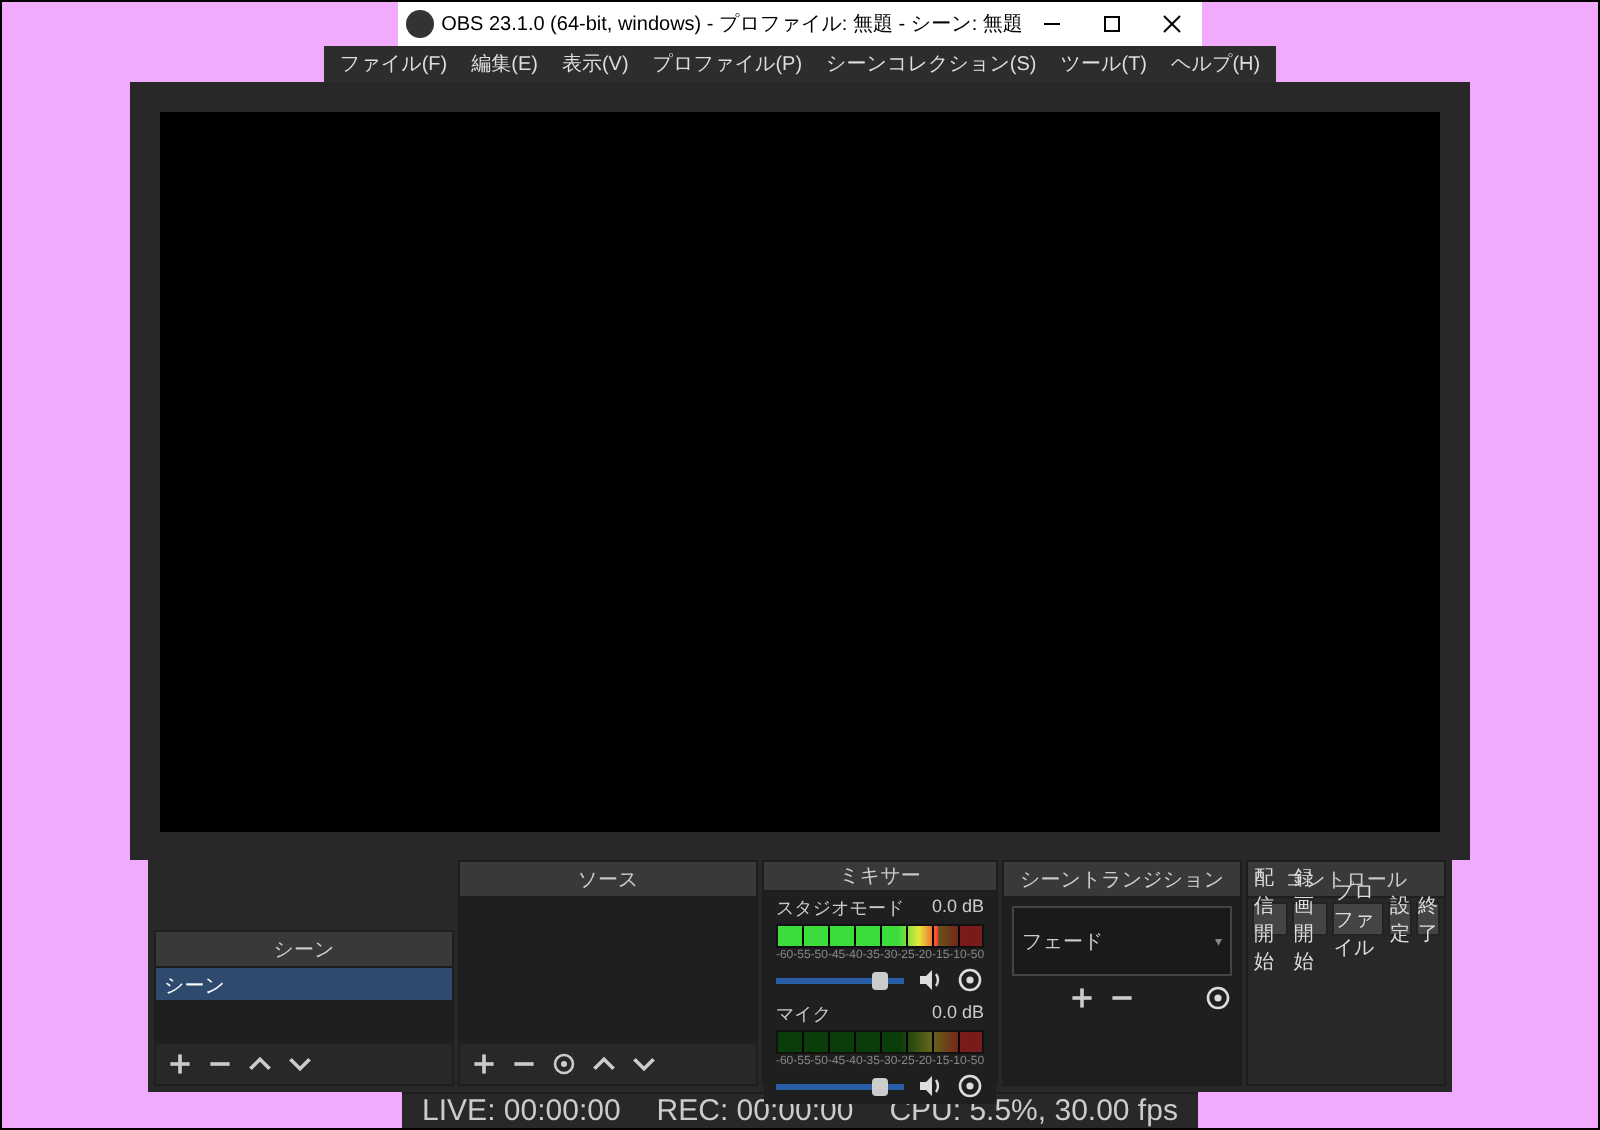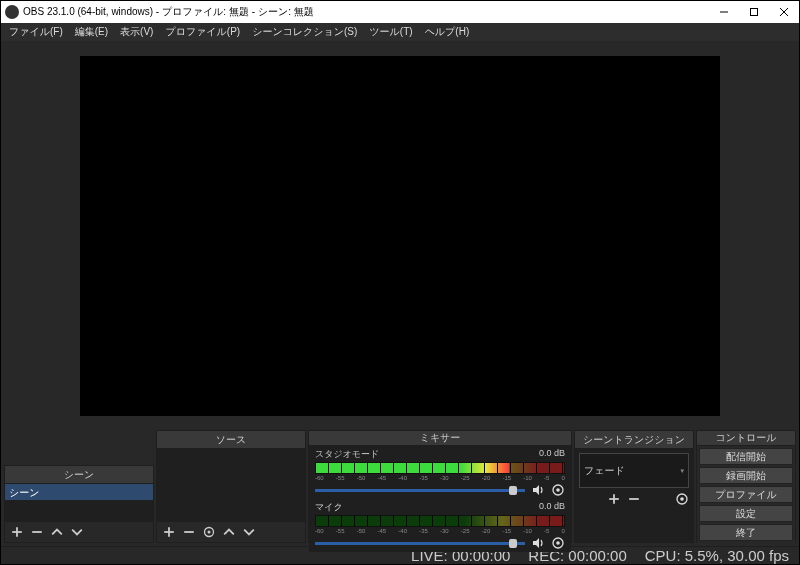--- a/index.html
+++ b/index.html
@@ -1,17 +1,17 @@
 <!DOCTYPE html>
 <html><head>
 <meta charset="utf-8">
 <style>
 * { margin:0; padding:0; box-sizing:border-box; font-family:"Meiryo","MS PGothic",sans-serif; }
 body { width:800px; height:565px; background:#000; overflow:hidden; }
-.window { width:800px; height:565px; background:#f0abfc; display:flex; flex-direction:column; border:1px solid #000; }
+.window { width:800px; height:565px; background:#f0abfc; display:flex; flex-direction:column; border:1px solid #000;align-items:center; }
 .titlebar { height:22px; background:#fff; color:#000; display:flex; align-items:center; font-size:10px; }
 .titlebar-icon { width:14px; height:14px; margin:0 4px; background:#333; border-radius:50%; }
 .titlebar-text { flex:1; }
 .win-btns { display:flex; }
 .win-btn { width:30px; height:22px; display:flex; align-items:center; justify-content:center; font-size:12px; }
 .menubar { height:18px; background:#2d2d2d; display:flex; align-items:center; font-size:10px; color:#ddd; padding:0 2px; }
 .menu-item { padding:0 6px; cursor:default; }
 .preview-area { flex:1; background:#282828; display:flex; align-items:center; justify-content:center; padding:10px 15px; }
 .preview { width:640px; height:360px; background:#000; border:1px solid #000; }
 .panels { height:116px; background:#282828; display:flex; gap:2px; padding:0 3px 3px 3px; }
@@ -36,21 +36,21 @@
 .slider-row { display:flex; align-items:center; gap:6px; margin-top:2px; }
 .slider-track { flex:1; height:3px; background:#2a5fa8; position:relative; }
 .slider-thumb { position:absolute; right:8px; top:-3px; width:8px; height:9px; background:#ccc; border-radius:2px; }
 .mixer-icn { width:14px; height:14px; display:flex; align-items:center; justify-content:center; }
 .trans-body { padding:4px; display:flex; flex-direction:column; gap:4px; }
 .trans-select { height:35px; background:#1a1a1a; border:1px solid #444; color:#ccc; font-size:10px; display:flex; align-items:center; justify-content:space-between; padding:0 4px; }
 .trans-row { display:flex; align-items:center; gap:6px; color:#ccc; font-size:10px; }
 .trans-row .mid { flex:1; display:flex; justify-content:center; gap:8px; }
 .spin { height:18px; background:#1a1a1a; border:1px solid #444; color:#ccc; font-size:10px; display:flex; align-items:center; padding:0 4px; width:54px; justify-content:space-between; }
 .spin-arrows { display:flex; flex-direction:column; font-size:6px; line-height:5px; color:#888; }
-.ctrl-body { padding:2px; display:flex; flex-direction:column; gap:2px; }
+.ctrl-body { padding:2px; display:flex; flex-direction:row; gap:2px; }
 .ctrl-btn { height:17px; background:#444; border:1px solid #222; color:#ddd; font-size:10px; display:flex; align-items:center; justify-content:center; cursor:default; }
 .statusbar { height:18px; background:#282828; color:#ccc; font-size:15px; display:flex; align-items:center; justify-content:flex-end; gap:18px; padding:0 10px; border-top:1px solid #1e1e1e; }
 .p-controls .panel-header { background:#393939; }
 .p-controls .panel-body { background:#282828; }
 </style>
 </head>
 <body>
 
 <div class="window">
 

